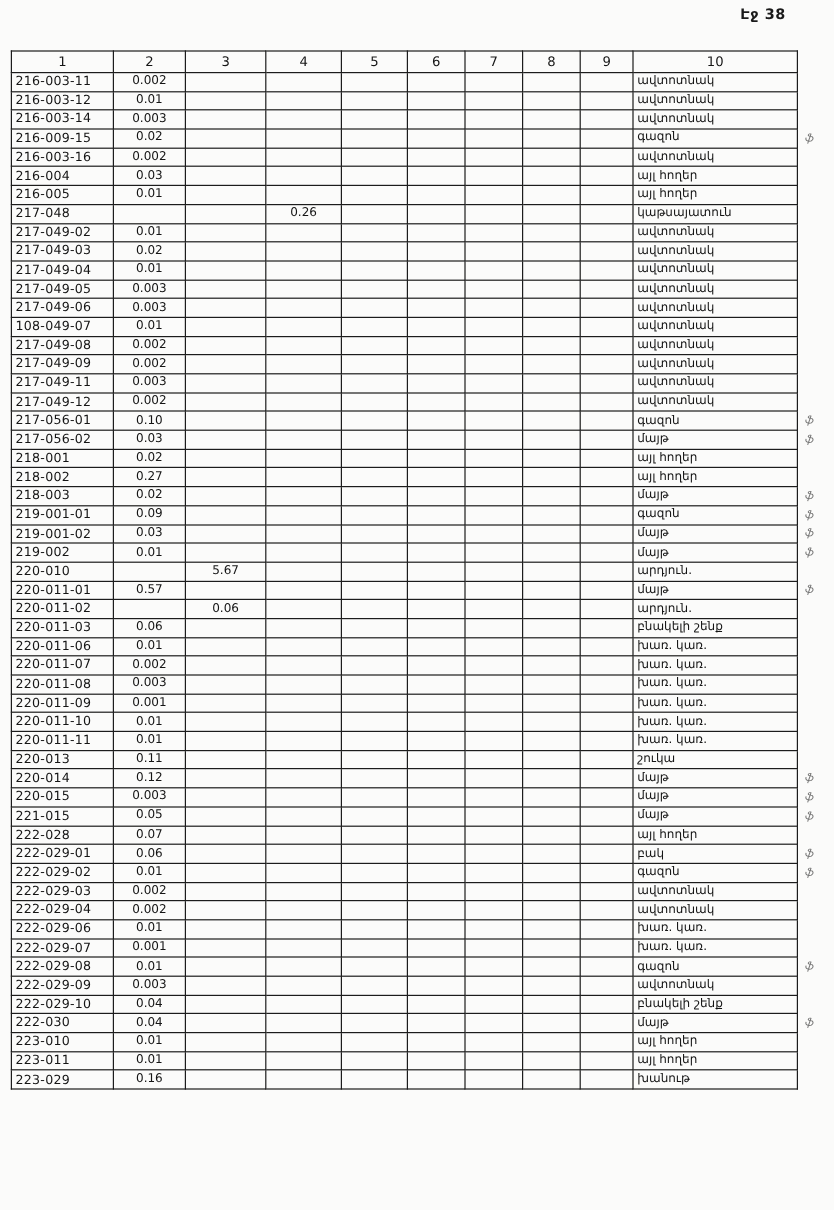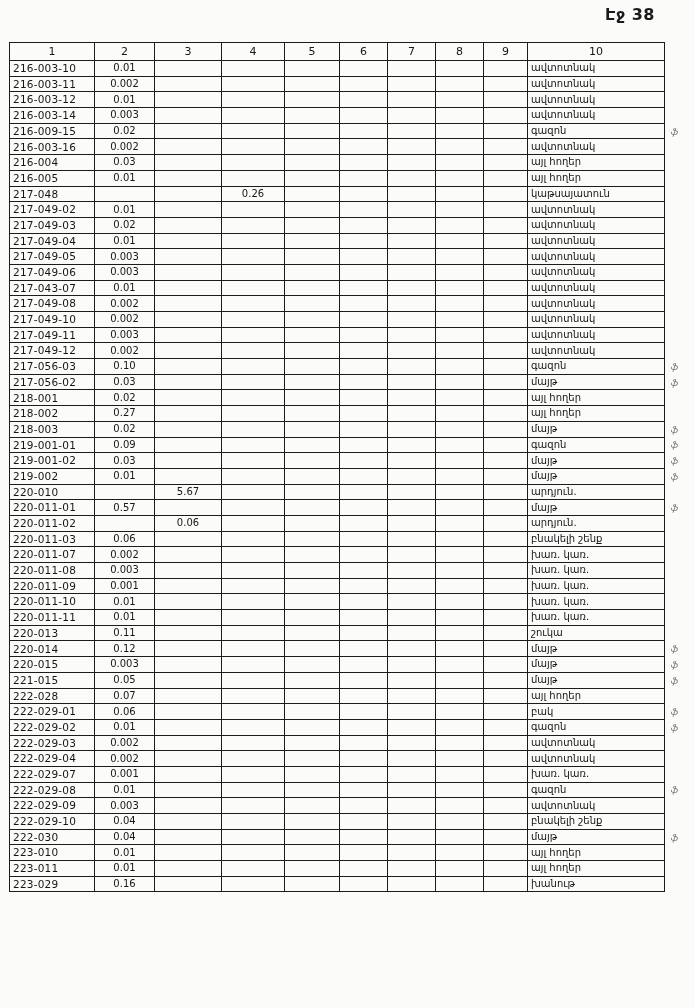--- a/index.html
+++ b/index.html
@@ -7,21 +7,21 @@
     width:695px;height:1008px;
     background:#fbfbfa;
     font-family:"DejaVu Sans", sans-serif;
     color:#151515;
     position:relative;
     overflow:hidden;
   }
   .page{position:absolute;inset:0;}
   .page-number{
     position:absolute;top:5px;right:40px;
-    font-size:16px;font-weight:bold;color:#1a1a1a;
+    font-size:12px;font-weight:bold;color:#1a1a1a;
     letter-spacing:0.5px;
   }
   table.parcel-table{
     position:absolute;left:9px;top:42px;
     border-collapse:collapse;
     table-layout:fixed;
     width:686px;
   }
   .parcel-table td{
     border:1.5px solid #1c1c1c;
@@ -81,33 +81,20 @@
           <td>4</td>
           <td>5</td>
           <td>6</td>
           <td>7</td>
           <td>8</td>
           <td>9</td>
           <td>10</td>
           <td class="mark-cell"></td>
         </tr>
         <tr>
-          <td class="col1">216-003-10</td>
-          <td class="colnum">0.01</td>
-          <td class="colnum"></td>
-          <td class="colnum"></td>
-          <td class="colnum"></td>
-          <td class="colnum"></td>
-          <td class="colnum"></td>
-          <td class="colnum"></td>
-          <td class="colnum"></td>
-          <td class="col10">ավտոտնակ</td>
-          <td class="mark-cell"></td>
-        </tr>
-        <tr>
           <td class="col1">216-003-11</td>
           <td class="colnum">0.002</td>
           <td class="colnum"></td>
           <td class="colnum"></td>
           <td class="colnum"></td>
           <td class="colnum"></td>
           <td class="colnum"></td>
           <td class="colnum"></td>
           <td class="colnum"></td>
           <td class="col10">ավտոտնակ</td>
@@ -263,21 +250,21 @@
           <td class="colnum"></td>
           <td class="colnum"></td>
           <td class="colnum"></td>
           <td class="colnum"></td>
           <td class="colnum"></td>
           <td class="colnum"></td>
           <td class="col10">ավտոտնակ</td>
           <td class="mark-cell"></td>
         </tr>
         <tr>
-          <td class="col1">217-043-07</td>
+          <td class="col1">108-049-07</td>
           <td class="colnum">0.01</td>
           <td class="colnum"></td>
           <td class="colnum"></td>
           <td class="colnum"></td>
           <td class="colnum"></td>
           <td class="colnum"></td>
           <td class="colnum"></td>
           <td class="colnum"></td>
           <td class="col10">ավտոտնակ</td>
           <td class="mark-cell"></td>
@@ -289,21 +276,21 @@
           <td class="colnum"></td>
           <td class="colnum"></td>
           <td class="colnum"></td>
           <td class="colnum"></td>
           <td class="colnum"></td>
           <td class="colnum"></td>
           <td class="col10">ավտոտնակ</td>
           <td class="mark-cell"></td>
         </tr>
         <tr>
-          <td class="col1">217-049-10</td>
+          <td class="col1">217-049-09</td>
           <td class="colnum">0.002</td>
           <td class="colnum"></td>
           <td class="colnum"></td>
           <td class="colnum"></td>
           <td class="colnum"></td>
           <td class="colnum"></td>
           <td class="colnum"></td>
           <td class="colnum"></td>
           <td class="col10">ավտոտնակ</td>
           <td class="mark-cell"></td>
@@ -328,21 +315,21 @@
           <td class="colnum"></td>
           <td class="colnum"></td>
           <td class="colnum"></td>
           <td class="colnum"></td>
           <td class="colnum"></td>
           <td class="colnum"></td>
           <td class="col10">ավտոտնակ</td>
           <td class="mark-cell"></td>
         </tr>
         <tr>
-          <td class="col1">217-056-03</td>
+          <td class="col1">217-056-01</td>
           <td class="colnum">0.10</td>
           <td class="colnum"></td>
           <td class="colnum"></td>
           <td class="colnum"></td>
           <td class="colnum"></td>
           <td class="colnum"></td>
           <td class="colnum"></td>
           <td class="colnum"></td>
           <td class="col10">գազոն</td>
           <td class="mark-cell"><span>ֆ</span></td>
@@ -484,20 +471,33 @@
           <td class="colnum"></td>
           <td class="colnum"></td>
           <td class="colnum"></td>
           <td class="colnum"></td>
           <td class="colnum"></td>
           <td class="colnum"></td>
           <td class="col10">բնակելի շենք</td>
           <td class="mark-cell"></td>
         </tr>
         <tr>
+          <td class="col1">220-011-06</td>
+          <td class="colnum">0.01</td>
+          <td class="colnum"></td>
+          <td class="colnum"></td>
+          <td class="colnum"></td>
+          <td class="colnum"></td>
+          <td class="colnum"></td>
+          <td class="colnum"></td>
+          <td class="colnum"></td>
+          <td class="col10">խառ. կառ.</td>
+          <td class="mark-cell"></td>
+        </tr>
+        <tr>
           <td class="col1">220-011-07</td>
           <td class="colnum">0.002</td>
           <td class="colnum"></td>
           <td class="colnum"></td>
           <td class="colnum"></td>
           <td class="colnum"></td>
           <td class="colnum"></td>
           <td class="colnum"></td>
           <td class="colnum"></td>
           <td class="col10">խառ. կառ.</td>
@@ -663,20 +663,33 @@
           <td class="col1">222-029-04</td>
           <td class="colnum">0.002</td>
           <td class="colnum"></td>
           <td class="colnum"></td>
           <td class="colnum"></td>
           <td class="colnum"></td>
           <td class="colnum"></td>
           <td class="colnum"></td>
           <td class="colnum"></td>
           <td class="col10">ավտոտնակ</td>
+          <td class="mark-cell"></td>
+        </tr>
+        <tr>
+          <td class="col1">222-029-06</td>
+          <td class="colnum">0.01</td>
+          <td class="colnum"></td>
+          <td class="colnum"></td>
+          <td class="colnum"></td>
+          <td class="colnum"></td>
+          <td class="colnum"></td>
+          <td class="colnum"></td>
+          <td class="colnum"></td>
+          <td class="col10">խառ. կառ.</td>
           <td class="mark-cell"></td>
         </tr>
         <tr>
           <td class="col1">222-029-07</td>
           <td class="colnum">0.001</td>
           <td class="colnum"></td>
           <td class="colnum"></td>
           <td class="colnum"></td>
           <td class="colnum"></td>
           <td class="colnum"></td>

